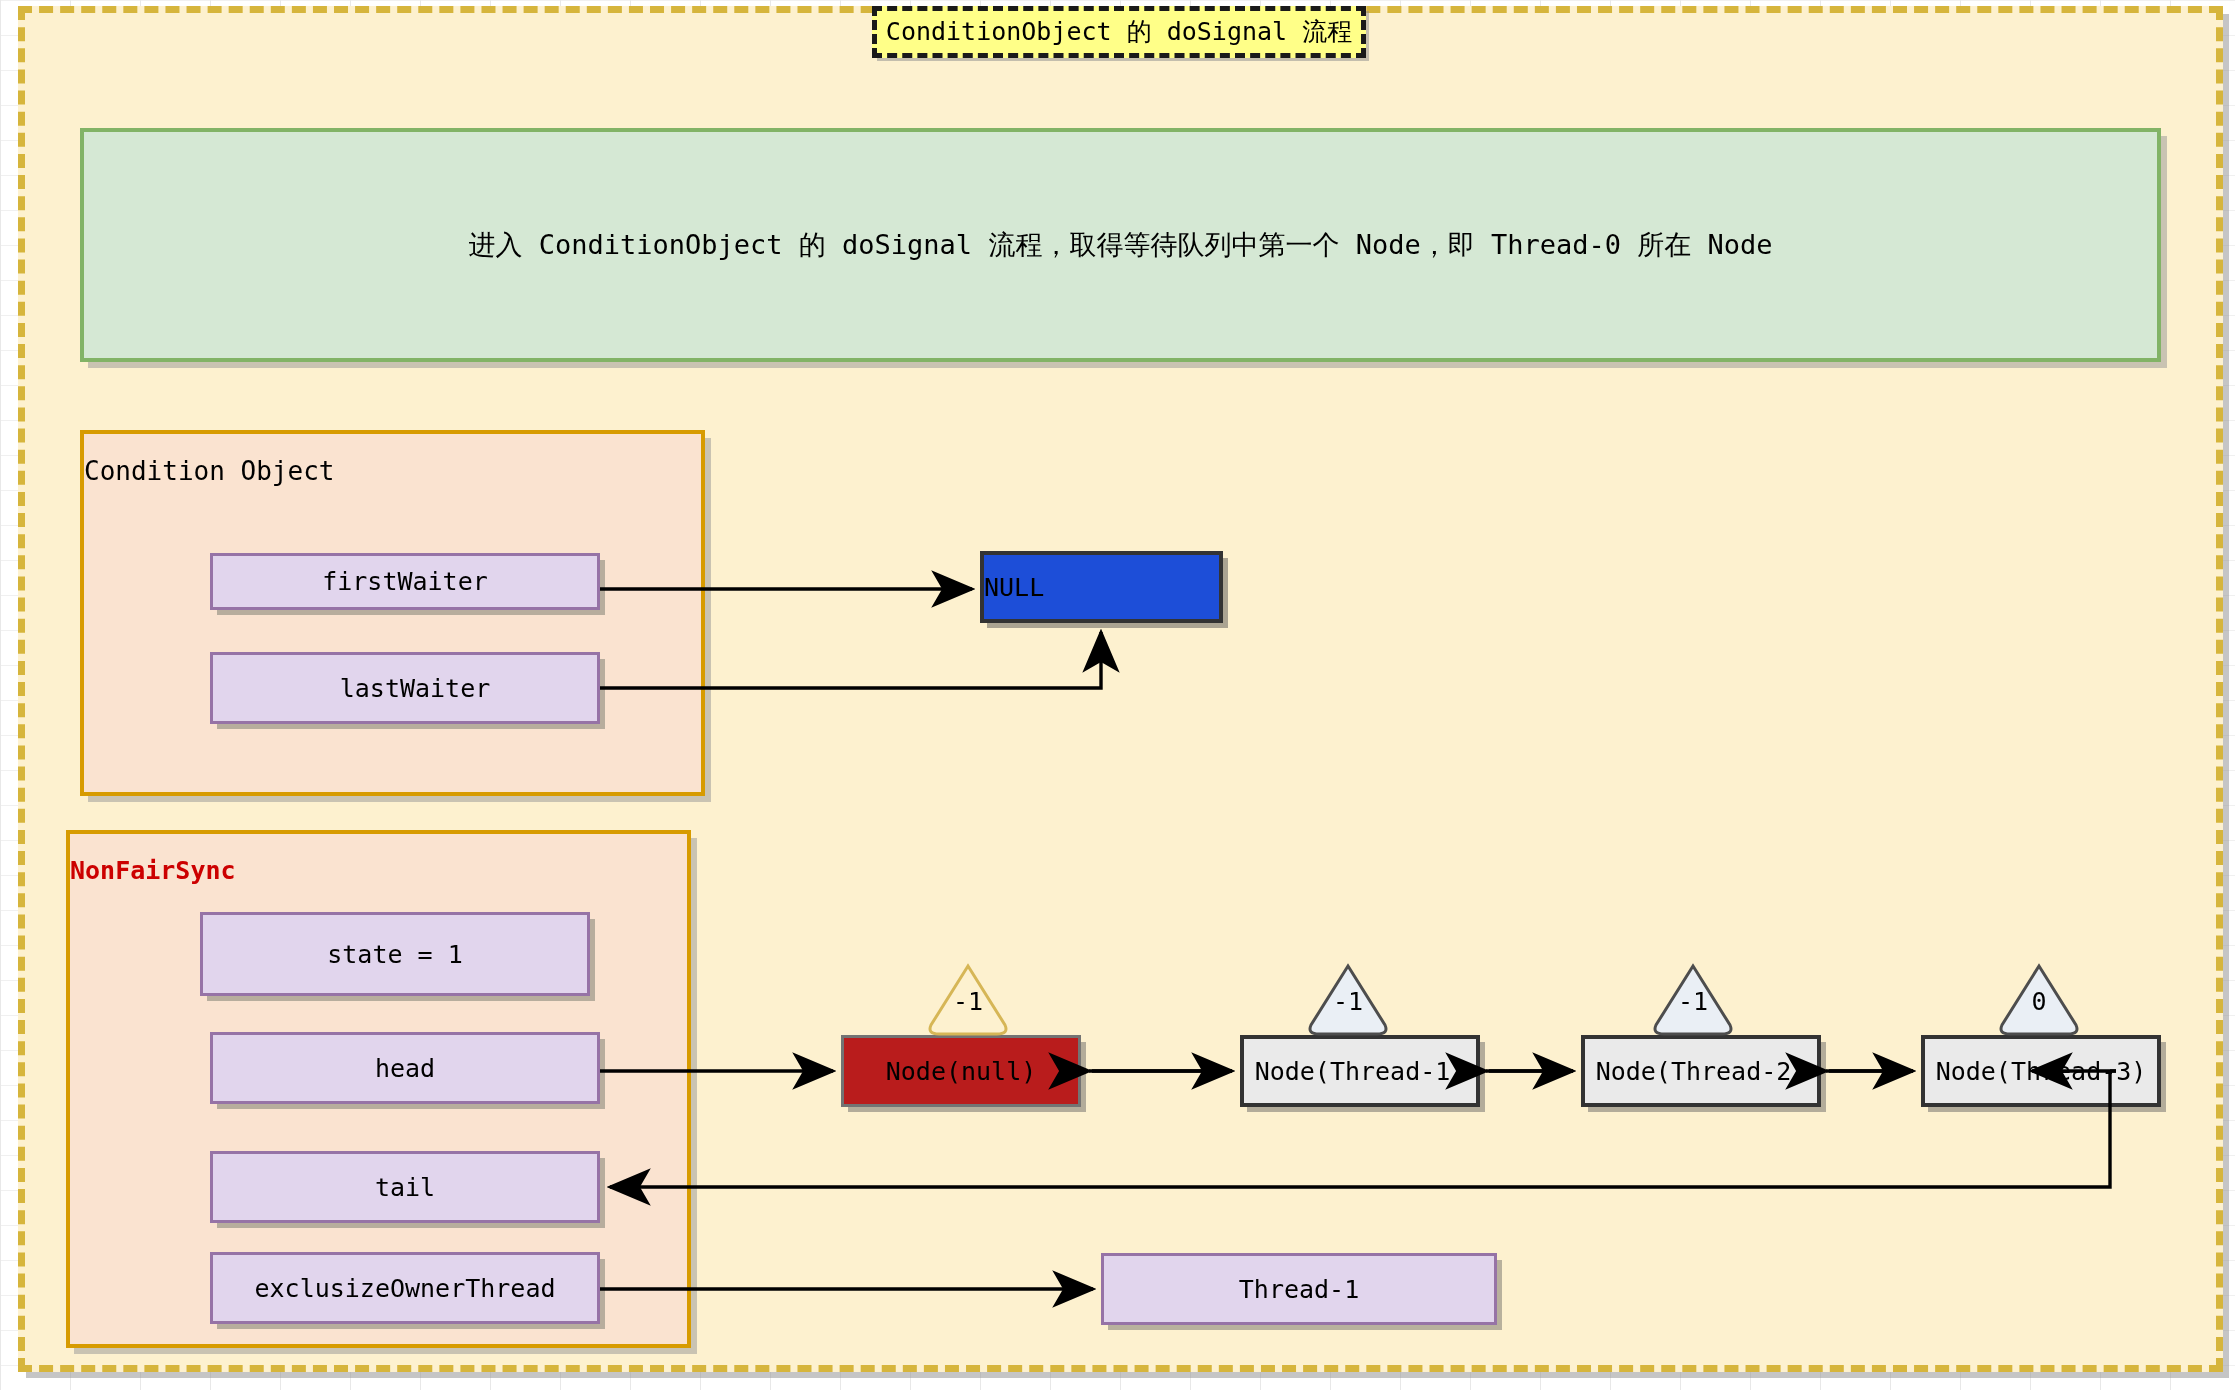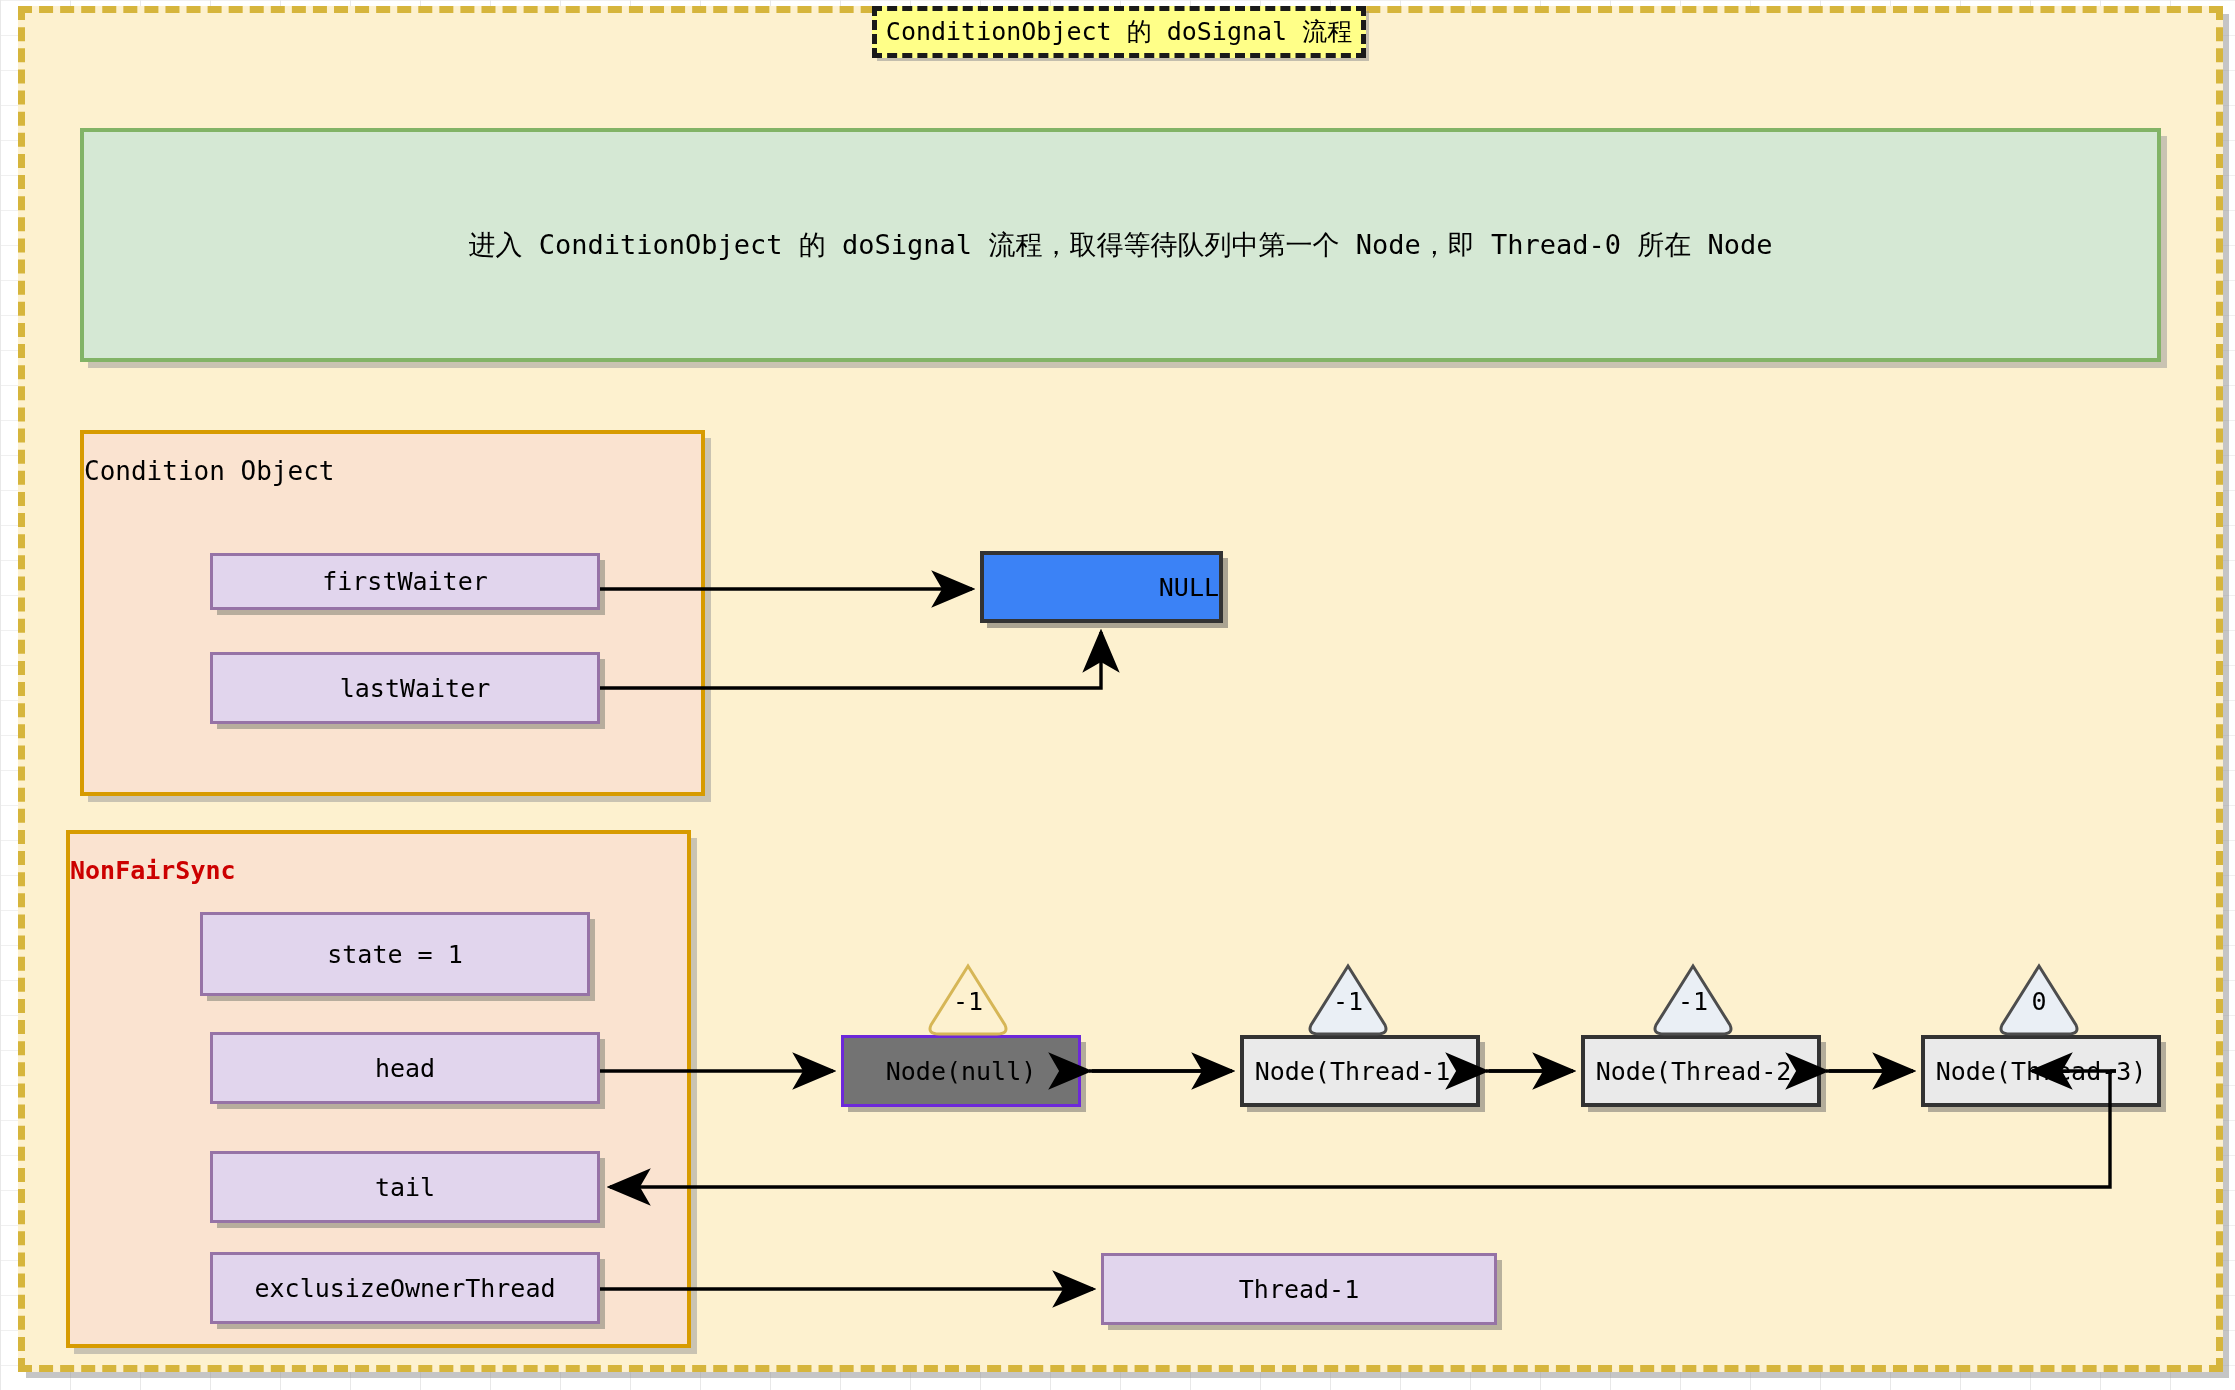--- a/index.html
+++ b/index.html
@@ -85,36 +85,36 @@
     background: #e1d5ed;
     border: 3px solid #9673a6;
     display: flex; align-items: center; justify-content: center;
     font-size: 25px; color: #000;
     box-shadow: 6px 6px 0 -1px rgba(160,155,140,0.75);
   }
 
   
   .gray-box {
     position: absolute;
-    background: #3b82f6;
+    background: #1d4ed8;
     border: 4px solid #333333;
-    display: flex; align-items: center; justify-content: flex-end;
+    display: flex; align-items: center; justify-content: flex-start;
     font-size: 25px; color: #000;
     box-shadow: 6px 6px 0 -1px rgba(150,145,130,0.8);
   }
 
   
   .node-box {
     position: absolute;
     width: 240px; height: 72px;
     display: flex; align-items: center; justify-content: center;
     font-size: 25px; color: #000;
     box-shadow: 6px 6px 0 -1px rgba(160,155,140,0.8);
   }
-  .node-box.purple { background:#737373; border: 3px solid #6d28d9; }
+  .node-box.purple { background:#b91c1c; border: 3px solid #737373; }
   .node-box.gray   { background:#eaeaea; border: 4px solid #333333; }
 
   
   .ws-tri {
     position: absolute;
     width: 86px; height: 72px;
   }
   .ws-tri svg { position:absolute; left:0; top:0; }
   .ws-label {
     position: absolute;

